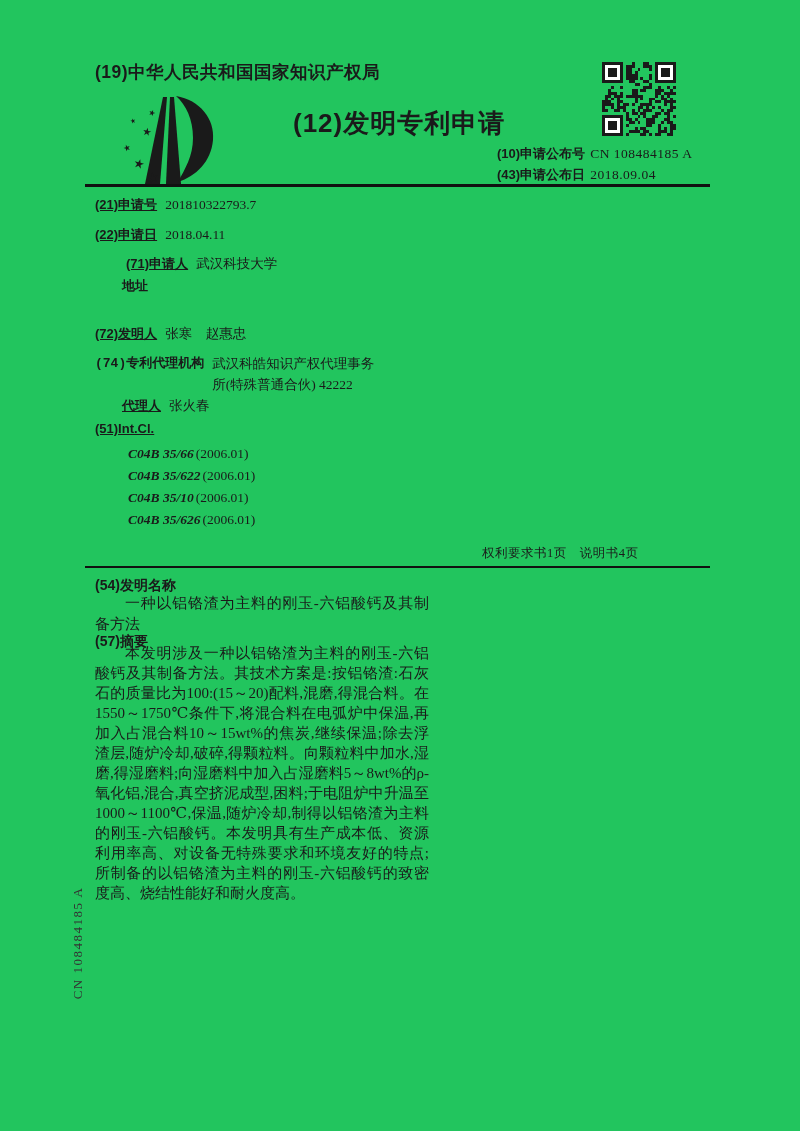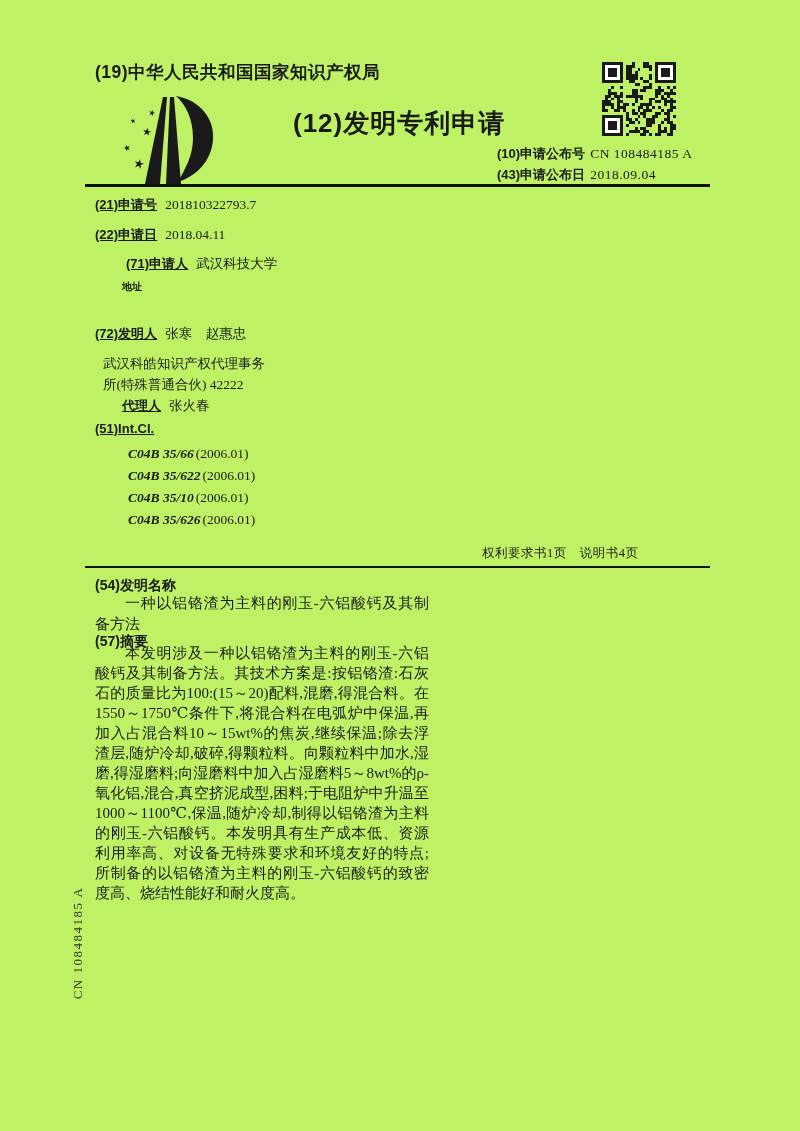--- a/index.html
+++ b/index.html
@@ -1,20 +1,20 @@
 <!DOCTYPE html>
 <html><head>
 <meta charset="utf-8">
 <style>
   html,body{margin:0;padding:0;background:#e8e8e8;}
   .page{
     position:relative;
     width:800px;height:1131px;
     margin:0 auto;
-    background:#bef264;
+    background:#22c55e;
     font-family:"Liberation Serif","DejaVu Serif",serif;
     color:#1a1a1a;
     overflow:hidden;
   }
   .sans{font-family:"Liberation Sans","DejaVu Sans",sans-serif;}
 
   .office-line{
     position:absolute;left:95px;top:60px;
     font-size:17.5px;font-weight:bold;letter-spacing:0.5px;
   }
@@ -29,21 +29,21 @@
   .pub-row .lbl{font-family:"Liberation Sans","DejaVu Sans",sans-serif;font-weight:bold;font-size:13px;}
   .pub-row .val{margin-left:5px;letter-spacing:0.5px;}
 
   .rule1{position:absolute;left:85px;top:184px;width:625px;height:3px;background:#111;}
   .rule2{position:absolute;left:85px;top:566px;width:625px;height:2px;background:#111;}
 
   .b-row{position:absolute;white-space:nowrap;font-size:13.5px;line-height:17px;}
   .b-row .lbl{font-family:"Liberation Sans","DejaVu Sans",sans-serif;font-weight:bold;font-size:13px;text-decoration:underline;}
   .b-row .val{margin-left:8px;}
   .b-wrap{position:absolute;display:flex;font-size:13.5px;line-height:21px;}
-  .b-wrap .lbl{font-family:Liberation Serif, serif;font-weight:bold;font-size:10px;flex:none;}
+  .b-wrap .lbl{font-family:Liberation Mono, monospace;font-weight:bold;font-size:13px;flex:none;}
   .b-wrap .val{margin-left:8px;}
   .cl-row{position:absolute;left:128px;font-size:13.5px;white-space:nowrap;}
   .cl-code{font-style:italic;font-weight:bold;}
   .cl-year{margin-left:2px;}
 
   .pagination{position:absolute;left:482px;top:545px;font-size:12.5px;letter-spacing:0.5px;}
 
   .sec-label{
     position:absolute;left:95px;
     font-family:"Liberation Sans","DejaVu Sans",sans-serif;
@@ -335,20 +335,21 @@
 
   <div class="b-wrap" style="left:122px;top:276px;">
     <span class="lbl">地址</span>
   </div>
 
   <div class="b-row" style="left:95px;top:325px;">
     <span class="lbl">(72)发明人</span><span class="val">张寒　赵惠忠</span>
   </div>
 
   <div class="b-wrap" style="left:95px;top:353px;">
+    <span class="lbl">(74)专利代理机构</span>
     <span class="val" style="width:172px;">武汉科皓知识产权代理事务所(特殊普通合伙) 42222</span>
   </div>
 
   <div class="b-row" style="left:122px;top:397px;">
     <span class="lbl">代理人</span><span class="val">张火春</span>
   </div>
 
   <div class="b-row" style="left:95px;top:420px;">
     <span class="lbl">(51)Int.Cl.</span>
   </div>

